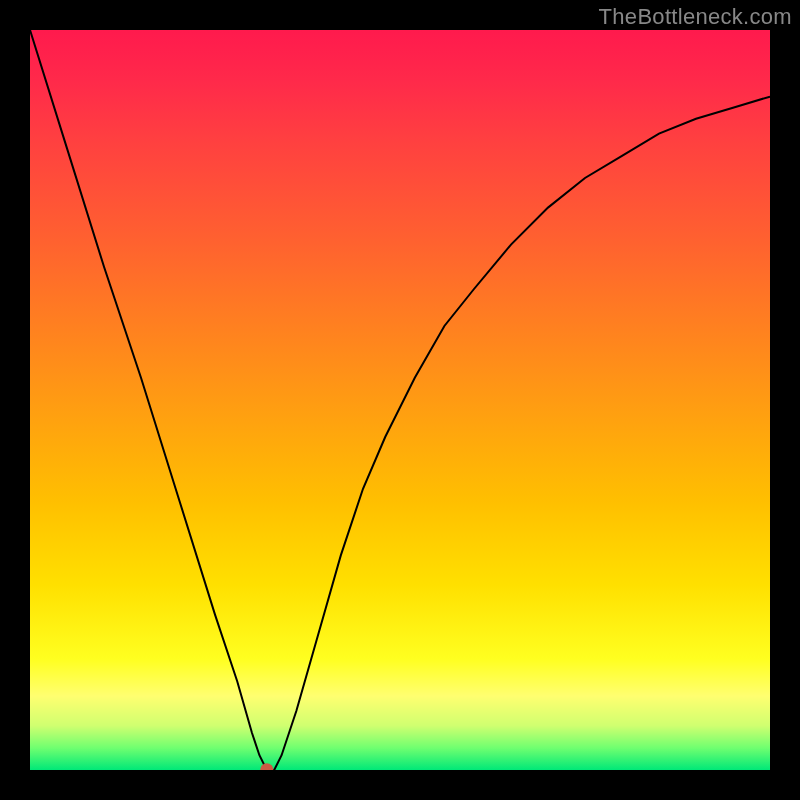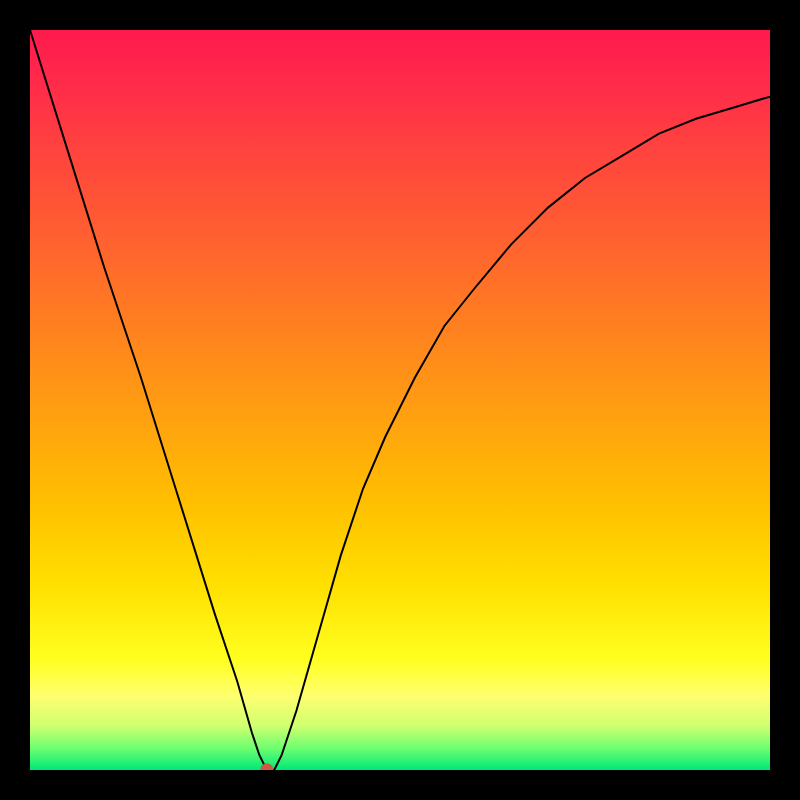--- a/index.html
+++ b/index.html
@@ -49,13 +49,14 @@
 </head>
 <body>
 
 <div class="frame">
   <div class="plot">
     <svg viewBox="0 0 100 100" preserveAspectRatio="none">
       <path d="M0.00 0.00 L5.00 16.00 L10.00 32.00 L15.00 47.00 L20.00 63.00 L25.00 79.00 L28.00 88.00 L30.00 95.00 L31.00 98.00 L32.00 100.00 L33.00 100.00 L34.00 98.00 L36.00 92.00 L38.00 85.00 L40.00 78.00 L42.00 71.00 L45.00 62.00 L48.00 55.00 L52.00 47.00 L56.00 40.00 L60.00 35.00 L65.00 29.00 L70.00 24.00 L75.00 20.00 L80.00 17.00 L85.00 14.00 L90.00 12.00 L95.00 10.50 L100.00 9.00" fill="none" stroke="#000" stroke-width="2" vector-effect="non-scaling-stroke"></path>
       <circle cx="32.00" cy="100.00" r="0.9" fill="#cc5a44" stroke="none"></circle>
     </svg>
   </div>
+  <div class="watermark">TheBottleneck.com</div>
 </div>
 
 </body></html>

